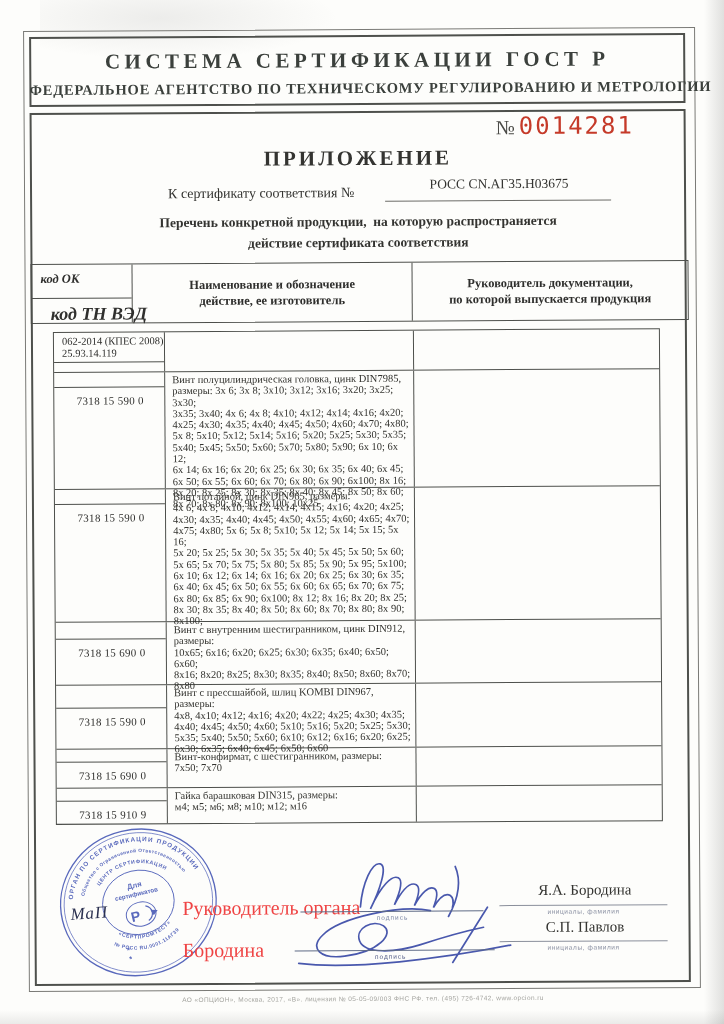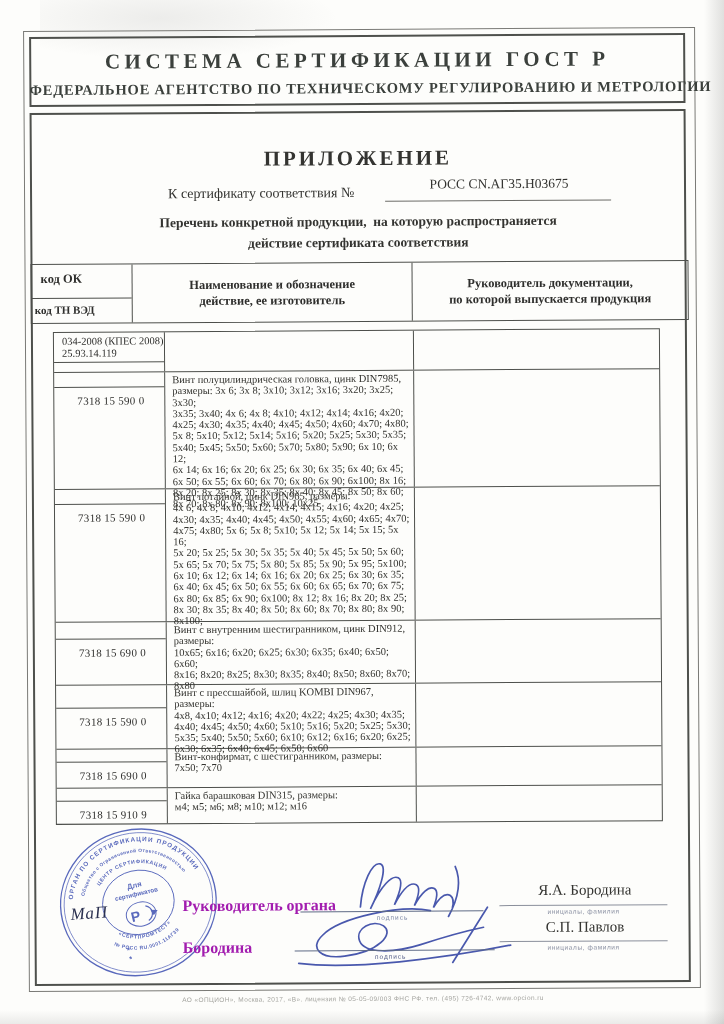--- a/index.html
+++ b/index.html
@@ -24,40 +24,40 @@
   .doc-title{position:absolute;left:32px;top:146px;width:656px;text-align:center;font-size:21px;font-weight:bold;letter-spacing:3px;color:#343431;}
   .cert-label{position:absolute;left:170px;top:185px;font-size:14px;color:#343431;}
   .cert-value{position:absolute;left:390px;top:177px;width:222px;text-align:center;font-size:13.5px;color:#343431;}
   .cert-underline{position:absolute;left:387px;top:201px;width:226px;border-top:1px solid #6b6b67;}
 
   .purpose{position:absolute;left:32px;width:656px;text-align:center;font-weight:bold;font-size:13.5px;color:#343431;white-space:pre-wrap;}
   .p1{top:214px;} .p2{top:235px;}
 
   :root{--line:#4d4f4b;}
   .thead{position:absolute;left:32px;top:262px;width:658px;height:60px;border:1.6px solid var(--line);box-sizing:border-box;display:flex;}
-  .th1{width:101px;border-right:1.3px solid var(--line);box-sizing:border-box;position:relative;}
+  .th1{width:101px;border-right:1.3px solid var(--line);box-sizing:border-box;position:relative;font-style:italic;}
   .th1a{position:absolute;left:9px;top:7px;font-size:12.5px;font-weight:bold;}
   .th1div{position:absolute;left:0;top:33px;width:100%;border-top:1.3px solid var(--line);}
-  .th1b{position:absolute;left:3px;top:39px;font-size:11px;font-weight:bold;white-space:nowrap;}
+  .th1b{position:absolute;left:19px;top:39px;font-size:18px;font-weight:bold;white-space:nowrap;}
   .th2{width:280px;border-right:1.3px solid var(--line);box-sizing:border-box;display:flex;flex-direction:column;justify-content:center;align-items:center;font-size:12.5px;font-weight:bold;line-height:16px;text-align:center;}
   .th3{flex:1;display:flex;flex-direction:column;justify-content:center;align-items:center;font-size:12.5px;font-weight:bold;line-height:16px;text-align:center;}
 
   .btable{position:absolute;left:54px;top:330px;width:607px;border:1.4px solid var(--line);box-sizing:border-box;}
   .brow{display:flex;box-sizing:border-box;border-bottom:1.2px solid var(--line);}
   .brow:last-child{border-bottom:none;}
   .r1{height:40px;} .r2{height:117px;} .r3{height:133px;} .r4{height:63px;} .r5{height:64px;} .r6{height:39px;} .r7{height:35px;}
   .bc1{width:111px;border-right:1.2px solid var(--line);box-sizing:border-box;font-size:10.5px;}
   .bc2{width:249px;border-right:1.2px solid var(--line);box-sizing:border-box;padding:2px 4px 0 7px;font-size:10.5px;line-height:11.3px;white-space:pre-wrap;color:#33332f;}
   .bc3{flex:1;}
   .okcell{height:30px;box-sizing:border-box;border-bottom:1.1px solid var(--line);padding:3px 0 0 8px;line-height:12px;}
   .strip{border-bottom:1.1px solid var(--line);}
   .r2 .strip{height:14px;} .r3 .strip{height:14px;} .r4 .strip{height:16px;} .r5 .strip{height:22px;} .r6 .strip{height:12px;} .r7 .strip{height:12px;}
-  .codeval{padding:7px 0 0 23px;font-size:11px;letter-spacing:.3px;}
-
-  .role{position:absolute;font-size:16px;font-weight:bold;color:#a21caf;}
+  .codeval{padding:7px 0 0 2px;font-size:11px;letter-spacing:.3px;text-align:center;}
+
+  .role{position:absolute;font-size:20px;font-weight:normal;color:#ef4444;}
   .role1{left:180px;top:896px;} .role2{left:180px;top:938px;}
   .sigline{position:absolute;border-top:1.1px solid #5f6b86;}
   .sigline1{left:298px;top:911px;width:183px;}
   .sigline2{left:292px;top:950px;width:200px;}
   .siglabel{position:absolute;font-size:6.5px;color:#7d88a5;letter-spacing:1px;text-align:center;font-family:"Liberation Sans",sans-serif;}
   .siglabel1{left:320px;top:914px;width:140px;}
   .siglabel2{left:318px;top:953px;width:140px;color:#56608a;}
   .sigName{position:absolute;left:500px;width:165px;text-align:center;font-size:15px;color:#343431;}
   .name1{top:883px;} .name2{top:920px;}
   .nameline{position:absolute;left:497px;width:168px;border-top:1px solid #8a8f9b;}
@@ -83,20 +83,24 @@
   <div class="tilt">
 
     <div class="outerframe"></div>
 
     <div class="hdrbox"></div>
     <div class="h-title">СИСТЕМА СЕРТИФИКАЦИИ ГОСТ Р</div>
     <div class="h-sub">ФЕДЕРАЛЬНОЕ АГЕНТСТВО ПО ТЕХНИЧЕСКОМУ РЕГУЛИРОВАНИЮ И МЕТРОЛОГИИ</div>
 
     <div class="bodybox"></div>
 
+    <div class="no-line">
+      <span class="no-pre">№</span>
+      <span class="no-val">0014281</span>
+    </div>
 
     <div class="doc-title">ПРИЛОЖЕНИЕ</div>
 
     <div class="cert-label">К сертификату соответствия №</div>
     <div class="cert-value">РОСС CN.АГ35.Н03675</div>
     <div class="cert-underline"></div>
 
     <div class="purpose p1">Перечень конкретной продукции,  на которую распространяется</div>
     <div class="purpose p2">действие сертификата соответствия</div>
 
@@ -114,21 +118,21 @@
         <div>Руководитель документации,</div>
         <div>по которой выпускается продукция</div>
       </div>
     </div>
 
     <div class="btable">
 
       <div class="brow r1">
         <div class="bc1">
           <div class="okcell">
-            <div>034-2008 (КПЕС 2008)</div>
+            <div>062-2014 (КПЕС 2008)</div>
             <div>25.93.14.119</div>
           </div>
           <div></div>
         </div>
         <div class="bc2"></div>
         <div class="bc3"></div>
       </div>
 
       <div class="brow r2">
         <div class="bc1">

